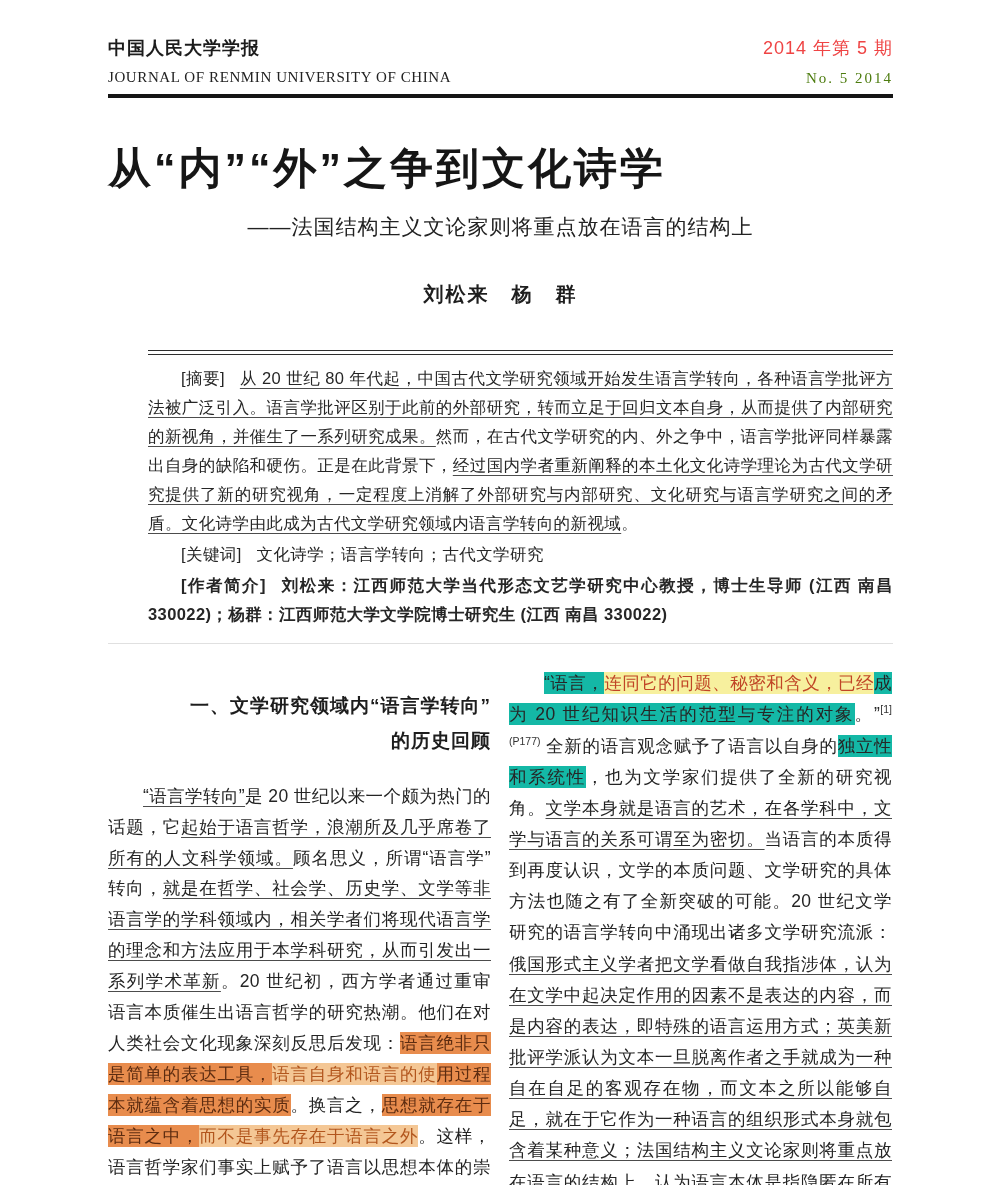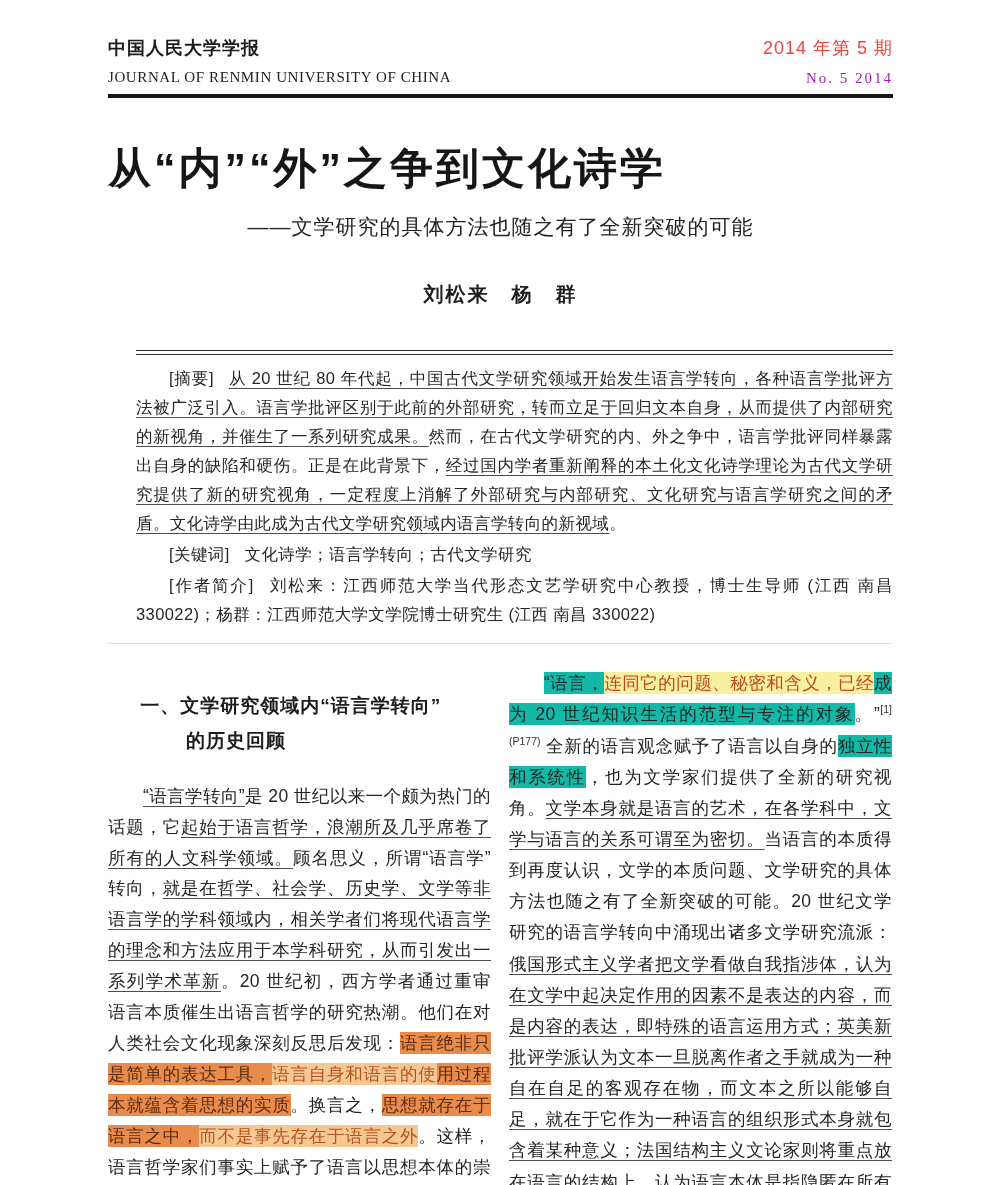--- a/index.html
+++ b/index.html
@@ -9,47 +9,47 @@
     color:#272727;
   }
   .page{padding:36px 107px 0 108px;}
 
   
   .masthead{display:flex;justify-content:space-between;align-items:flex-start;}
   .mh-left .cn{font-size:18px;font-weight:600;letter-spacing:1px;color:#1c1c1c;}
   .mh-left .en{font-family:"Liberation Serif","DejaVu Serif",serif;font-size:15px;margin-top:9px;letter-spacing:0.6px;color:#222;}
   .mh-right{text-align:right;}
   .mh-right .cn{font-size:18px;color:#ef4444;letter-spacing:1px;}
-  .mh-right .en{font-family:"Liberation Serif","DejaVu Serif",serif;font-size:15px;margin-top:10px;letter-spacing:2px;color:#a21caf;}
+  .mh-right .en{font-family:"Liberation Serif","DejaVu Serif",serif;font-size:15px;margin-top:10px;letter-spacing:2px;color:#4d7c0f;}
   .thick-rule{border:none;border-top:4px solid #151515;margin:7px 0 0 0;}
 
   
   .title{margin-top:42px;text-align:left;font-size:43px;font-weight:600;letter-spacing:3px;color:#161616;}
   .subtitle{margin-top:15px;text-align:center;font-size:21px;color:#222;letter-spacing:1px;}
   .authors{margin-top:40px;text-align:center;font-size:20px;letter-spacing:2px;color:#1e1e1e;font-weight:bold;}
 
   
-  .meta-wrap{margin-left:28px;margin-top:42px;}
+  .meta-wrap{margin-left:40px;margin-top:42px;}
   .double-rule{height:3px;border-top:1px solid #2e2e2e;border-bottom:1px solid #2e2e2e;}
   .abstract,.kw,.bio{
     font-size:16.5px;line-height:1.76;letter-spacing:0.4px;
     text-align:justify;margin:0;color:#262626;
   }
   .abstract{margin-top:9px;text-indent:2em;}
   .kw{margin-top:2px;text-indent:2em;}
-  .bio{margin-top:2px;text-indent:2em;}
+  .bio{margin-top:2px;text-indent:2em;font-weight:bold;}
   .meta-label{margin-right:0.9em;}
   .light-divider{border:none;border-top:1px solid #e0e0e0;margin:14px 0 0 0;}
 
   
   .columns{display:flex;gap:18px;margin-top:24px;}
   .col{width:383px;}
   .sec-heading{
     margin:20px 0 22px 0;font-size:19px;font-weight:700;color:#1d1d1d;
-    line-height:1.85;letter-spacing:1px;
+    line-height:1.85;letter-spacing:1px;text-align:right;
   }
   .sec-heading .l1{padding-left:1.7em;}
   .sec-heading .l2{padding-left:4.1em;}
   .body-par{
     margin:0;font-size:17.5px;line-height:1.77;letter-spacing:0.4px;
     text-align:justify;text-indent:2em;color:#242424;
   }
   .rc .body-par{line-height:1.78;}
 
   
@@ -71,21 +71,21 @@
       <div class="en">JOURNAL OF RENMIN UNIVERSITY OF CHINA</div>
     </div>
     <div class="mh-right">
       <div class="cn">2014 年第 5 期</div>
       <div class="en">No. 5  2014</div>
     </div>
   </div>
   <hr class="thick-rule">
 
   <div class="title">从“内”“外”之争到文化诗学</div>
-  <div class="subtitle">——文学研究的具体方法也随之有了全新突破的可能</div>
+  <div class="subtitle">——法国结构主义文论家则将重点放在语言的结构上</div>
   <div class="authors">刘松来　杨　群</div>
 
   <div class="meta-wrap">
     <div class="double-rule"></div>
     <p class="abstract"><span class="meta-label">[摘要]</span><span><span class="seg-u">从 20 世纪 80 年代起，中国古代文学研究领域开始发生语言学转向，各种语言学批评方法被广泛引入。语言学批评区别于此前的外部研究，转而立足于回归文本自身，从而提供了内部研究的新视角，并催生了一系列研究成果。</span><span>然而，在古代文学研究的内、外之争中，语言学批评同样暴露出自身的缺陷和硬伤。正是在此背景下，</span><span class="seg-u">经过国内学者重新阐释的本土化文化诗学理论为古代文学研究提供了新的研究视角，一定程度上消解了外部研究与内部研究、文化研究与语言学研究之间的矛盾。文化诗学由此成为古代文学研究领域内语言学转向的新视域</span><span>。</span></span></p>
     <p class="kw"><span class="meta-label">[关键词]</span><span>文化诗学；语言学转向；古代文学研究</span></p>
     <p class="bio"><span class="meta-label">[作者简介]</span><span>刘松来：江西师范大学当代形态文艺学研究中心教授，博士生导师 (江西 南昌 330022)；杨群：江西师范大学文学院博士研究生 (江西 南昌 330022)</span></p>
   </div>
   <hr class="light-divider">
 

